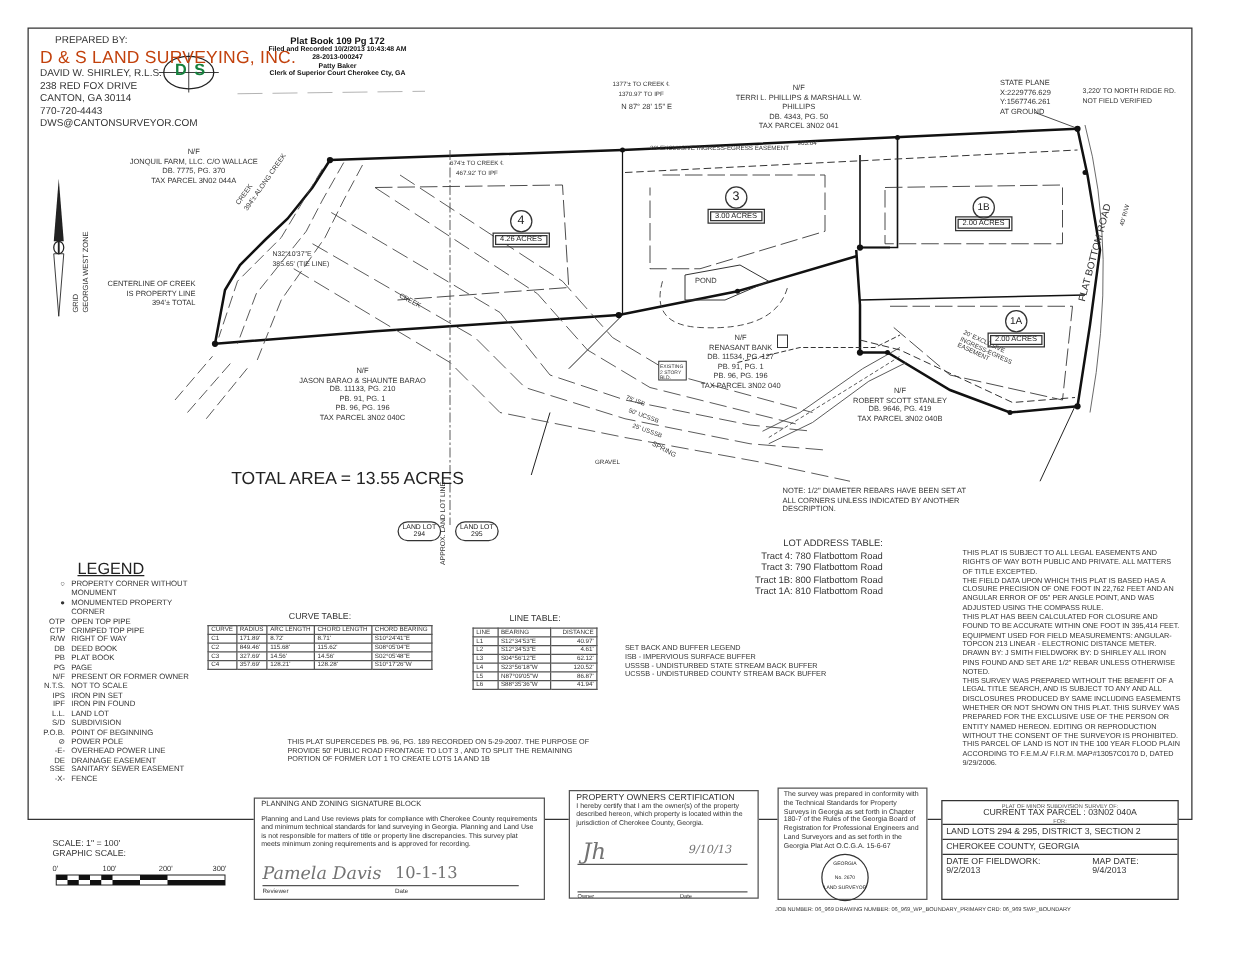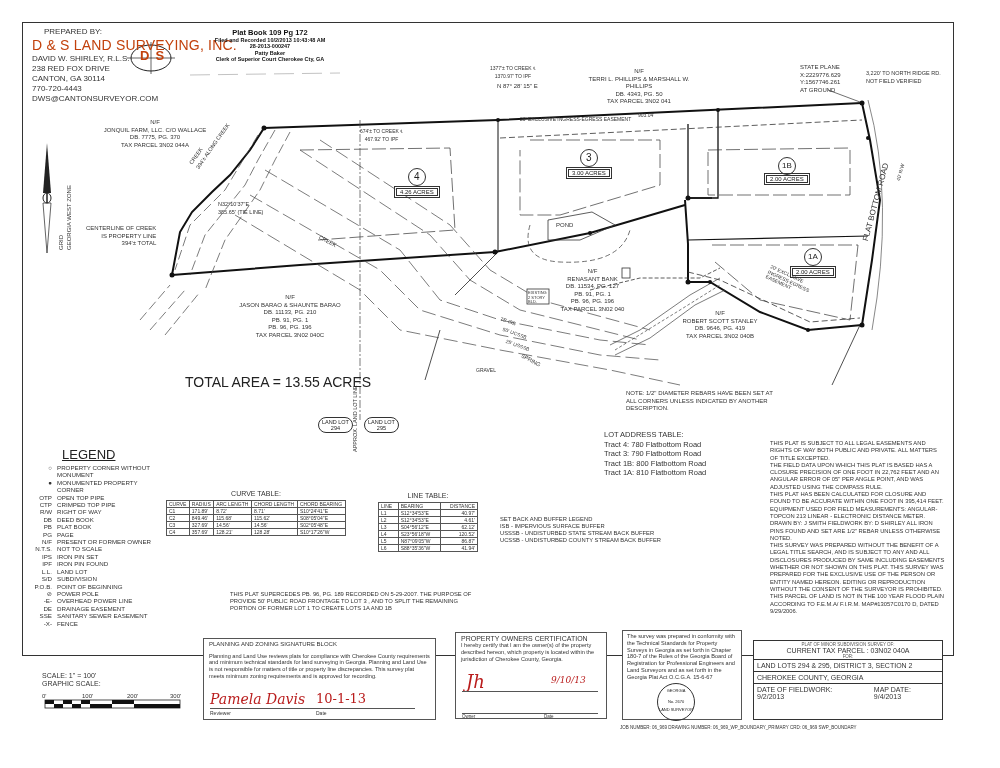--- a/index.html
+++ b/index.html
@@ -1,40 +1,40 @@
 <!DOCTYPE html>
 <html><head>
 <meta charset="utf-8">
 <style>
   html, body { margin:0; padding:0; background:#ffffff; }
   body { width:1000px; height:768px; position:relative; overflow:hidden; font-family:"Liberation Sans", sans-serif; color:#222; }
   .sheet { position:absolute; left:22px; top:22px; width:930px; height:632px; border:1.5px solid #333; background:#fff; }
   .abs { position:absolute; }
   .tiny { font-size:6px; line-height:7.5px; color:#333; text-transform:uppercase; }
-  .small { font-size:7px; line-height:8.5px; color:#333; }
+  .small { font-size:7px; line-height:8.5px; color:#333;text-align:right; }
   .prep-label { font-size:8px; color:#333;margin-left:12px; }
   .company { font-size:14px; color:#c2410c; letter-spacing:0.2px; }
   .addr { font-size:8px; line-height:10px; color:#333; }
   .platbook { font-size:5.5px; line-height:6.5px; text-align:center; color:#111; font-weight:bold; }
   .platbook .big { font-size:7.5px; }
   .total-area { font-size:14px; color:#222; }
   .legend-title { font-size:13px; color:#222; text-decoration:underline; }
   .legend-row { display:flex; font-size:6.2px; line-height:7.4px; color:#333; text-transform:uppercase; }
   .legend-row .abbr { width:30px; text-align:right; padding-right:5px; flex-shrink:0; }
   table.cad { border-collapse:collapse; font-size:5px; color:#333; }
   table.cad td, table.cad th { border:0.7px solid #555; padding:0 2px; height:6px; font-weight:normal; text-align:left; white-space:nowrap; }
   .tbl-title { font-size:7px; text-align:center; color:#333; }
   .box { border:1px solid #555; background:#fff; }
   .lot-num { width:16px; height:16px; border:1px solid #333; border-radius:50%; font-size:10px; text-align:center; line-height:16px; background:#fff; }
   .acres { border:1px solid #333; outline:1px solid #333; outline-offset:1px; font-size:6px; padding:0 3px; background:#fff; }
   .landlot { border:1px solid #333; border-radius:8px; font-size:5.5px; line-height:6px; text-align:center; padding:1px 3px; background:#fff; }
   .title-block { position:absolute; left:753px; top:640px; width:188px; height:78px; border:1.5px solid #333; background:#fff; }
   .tb-row { border-top:1px solid #333; font-size:7px; padding:2px 3px; color:#333; text-transform:uppercase; }
   .birch { font-size:13px; text-align:center; color:#222; }
-  .sig { font-family:"DejaVu Serif", serif; font-style:italic; color:#b91c1c; }
+  .sig { font-family:"DejaVu Serif", serif; font-style:italic; color:#737373; }
   svg { position:absolute; left:0; top:0; }
 </style>
 </head>
 <body>
 
 <div class="sheet"></div>
 
 <svg width="1000" height="768">
 
   <polyline points="264,128 498,120 862,103" fill="none" stroke="#111" stroke-width="2"></polyline>
@@ -138,21 +138,21 @@
 
 <div class="abs prep-label" style="left:32px;top:27px;">PREPARED BY:</div>
 <div class="abs company" style="left:32px;top:37px;">D &amp; S LAND SURVEYING, INC.</div>
 <div class="abs addr" style="left:32px;top:54px;">
   <div>DAVID W. SHIRLEY, R.L.S.</div>
   <div>238 RED FOX DRIVE</div>
   <div>CANTON, GA 30114</div>
   <div>770-720-4443</div>
   <div>DWS@CANTONSURVEYOR.COM</div>
 </div>
-<div class="abs" style="left:140px;top:48px;font-size:13px;font-weight:bold;color:#c2410c;letter-spacing:6px;">DS</div>
+<div class="abs" style="left:140px;top:48px;font-size:13px;font-weight:bold;color:#15803d;letter-spacing:6px;">DS</div>
 
 <div class="abs platbook" style="left:200px;top:30px;width:140px;">
   <div class="big">Plat Book 109 Pg 172</div>
   <div>Filed and Recorded 10/2/2013 10:43:48 AM</div>
   <div>28-2013-000247</div>
   <div>Patty Baker</div>
   <div>Clerk of Superior Court Cherokee Cty, GA</div>
 </div>
 
 <div class="abs tiny" style="left:584px;top:68px;width:110px;text-align:center;">

